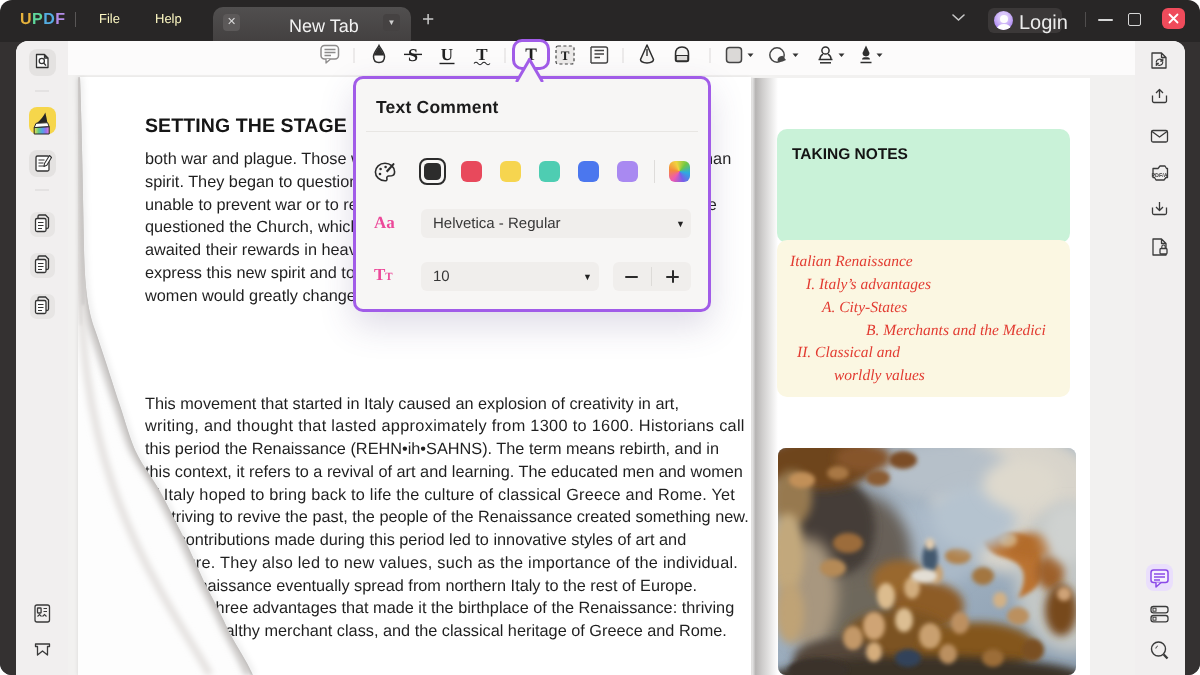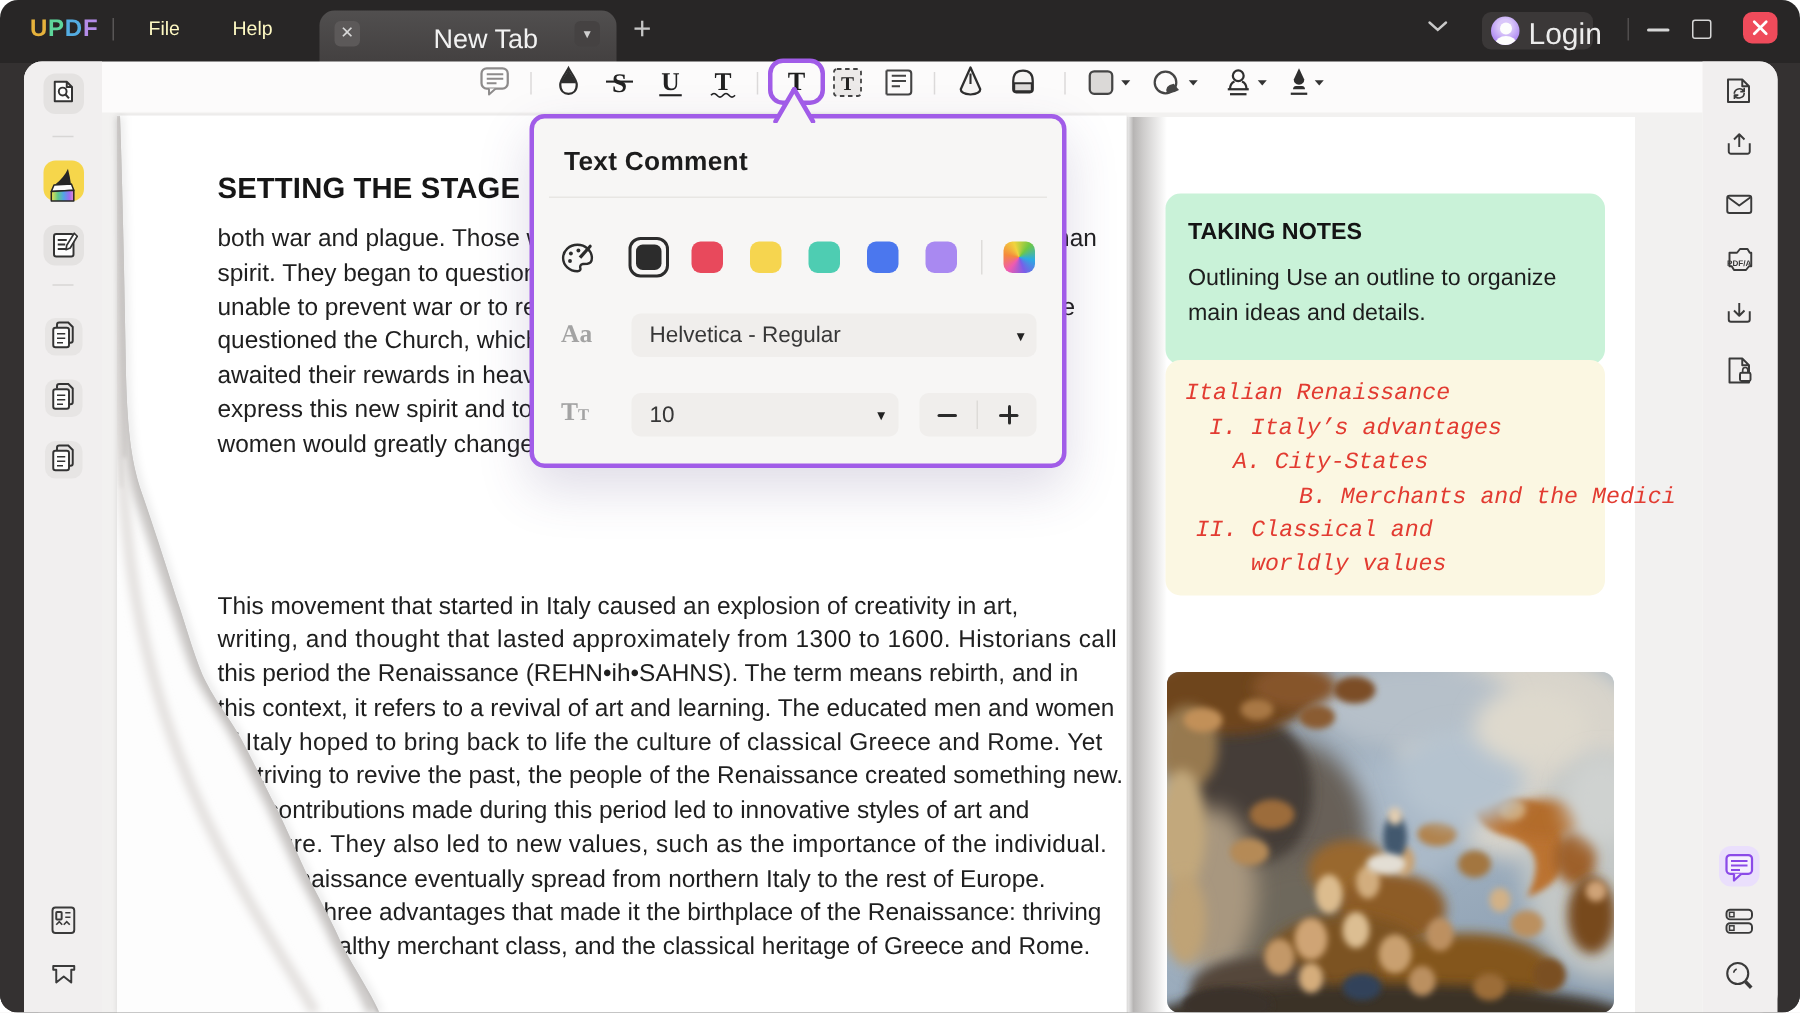--- a/index.html
+++ b/index.html
@@ -39,32 +39,32 @@
   #h1doc{left:145px;top:115px;font-size:19.5px;font-weight:bold;color:#161616;letter-spacing:.1px;}
   .para{color:#1f1f1f;font-size:16.3px;line-height:22.75px;white-space:nowrap;}
   #para1{left:145px;top:148px;}
   #h2doc{left:145px;top:353px;font-size:27.5px;font-weight:bold;color:#a83428;letter-spacing:0;}
   #para2{left:145px;top:392.5px;}
   
   #greenbox{left:777px;top:129px;width:293px;height:114px;background:#c9f2d8;border-radius:10px;}
   #gb-title{left:792px;top:146px;font-size:15.5px;font-weight:bold;color:#141414;}
   #gb-body{left:792px;top:175px;font-size:15.5px;color:#1d1d1d;line-height:22.5px;}
   #yellowbox{left:777px;top:240px;width:293px;height:157px;background:#fbf7e2;border-radius:10px;}
-  .redline{color:#e23b31;font-size:15.5px;font-style:italic;font-family:Liberation Mono, monospace;white-space:nowrap;}
+  .redline{color:#e23b31;font-size:15.5px;font-style:italic;font-family:Liberation Serif, serif;white-space:nowrap;}
   #painting{left:778px;top:448px;width:298px;height:227px;border-radius:8px;overflow:hidden;}
   
   #popup{left:353px;top:76px;width:358px;height:236px;background:#f7f6f5;border:3px solid #a15ce8;border-radius:10px;box-shadow:0 14px 34px rgba(80,60,120,.18);box-sizing:border-box;}
   #tbox{left:512px;top:39px;width:38px;height:31px;border:3px solid #a15ce8;border-radius:10px;box-sizing:border-box;}
   #ptitle{left:376px;top:97px;font-size:17.5px;font-weight:600;color:#1c1c1c;letter-spacing:.2px;}
   #pdiv{left:366px;top:131px;width:332px;height:1px;background:#e8e6e3;}
   .swatch{top:161px;width:21px;height:21px;border-radius:6px;}
   #swring{left:419px;top:158px;width:27px;height:27px;border:2px solid #2c2c2c;border-radius:8px;box-sizing:border-box;}
   #swblack{left:424px;top:163px;width:17px;height:17px;border-radius:4.5px;background:#2c2c2c;}
   #swdiv{left:654px;top:160px;width:1px;height:23px;background:#dedcda;}
-  .prow-label{color:#a3a3a3;font-family:"Liberation Serif",serif;}
+  .prow-label{color:#ec4899;font-family:"Liberation Serif",serif;}
   .pselect{background:#f0eeec;border-radius:6px;}
   .pseltext{font-size:15px;color:#373737;}
   .pcaret{font-size:9px;color:#222;}
 </style>
 </head>
 <body>
 <div id="win">
 
   <div id="logo" class="abs"><span class="u">U</span><span class="p">P</span><span class="d">D</span><span class="f">F</span></div>
   <div id="bardiv1" class="abs"></div>
@@ -233,21 +233,20 @@
     <path d="M566 3.5 L569.5 11 Q569.5 14 566 14.5 Q562.5 14 562.5 11 Z" fill="#2e2e2e"></path>
     <path d="M562 17.5 Q562 15.5 564 15.3 L568 15.3 Q570 15.5 570 17.5 Z" fill="#2e2e2e"></path>
     <path d="M560.5 20.5 H571.5" stroke="#2e2e2e" stroke-width="1.5"></path>
     <path d="M576.5 11.5 L579.5 15 L582.5 11.5 Z" fill="#333"></path>
   </svg>
 
   <div id="pageR" class="abs"></div>
   <div id="spineShadow" class="abs"></div>
   <div id="greenbox" class="abs"></div>
   <div id="gb-title" class="abs">TAKING NOTES</div>
-  <div id="gb-body" class="abs">Outlining Use an outline to organize<br>main ideas and details.</div>
   <div id="yellowbox" class="abs"></div>
   <div class="abs redline" style="left:790px;top:253px;">Italian Renaissance</div>
   <div class="abs redline" style="left:806px;top:276px;">I. Italy’s advantages</div>
   <div class="abs redline" style="left:822px;top:299px;">A. City-States</div>
   <div class="abs redline" style="left:866px;top:322px;">B. Merchants and the Medici</div>
   <div class="abs redline" style="left:797px;top:344px;">II. Classical and</div>
   <div class="abs redline" style="left:790px;top:367px;margin-left:44px;">worldly values</div>
   <div id="painting" class="abs"><svg width="298" height="227" viewBox="0 0 298 227">
     <defs>
       <linearGradient id="sky" x1="0" y1="0" x2=".5" y2="1">

